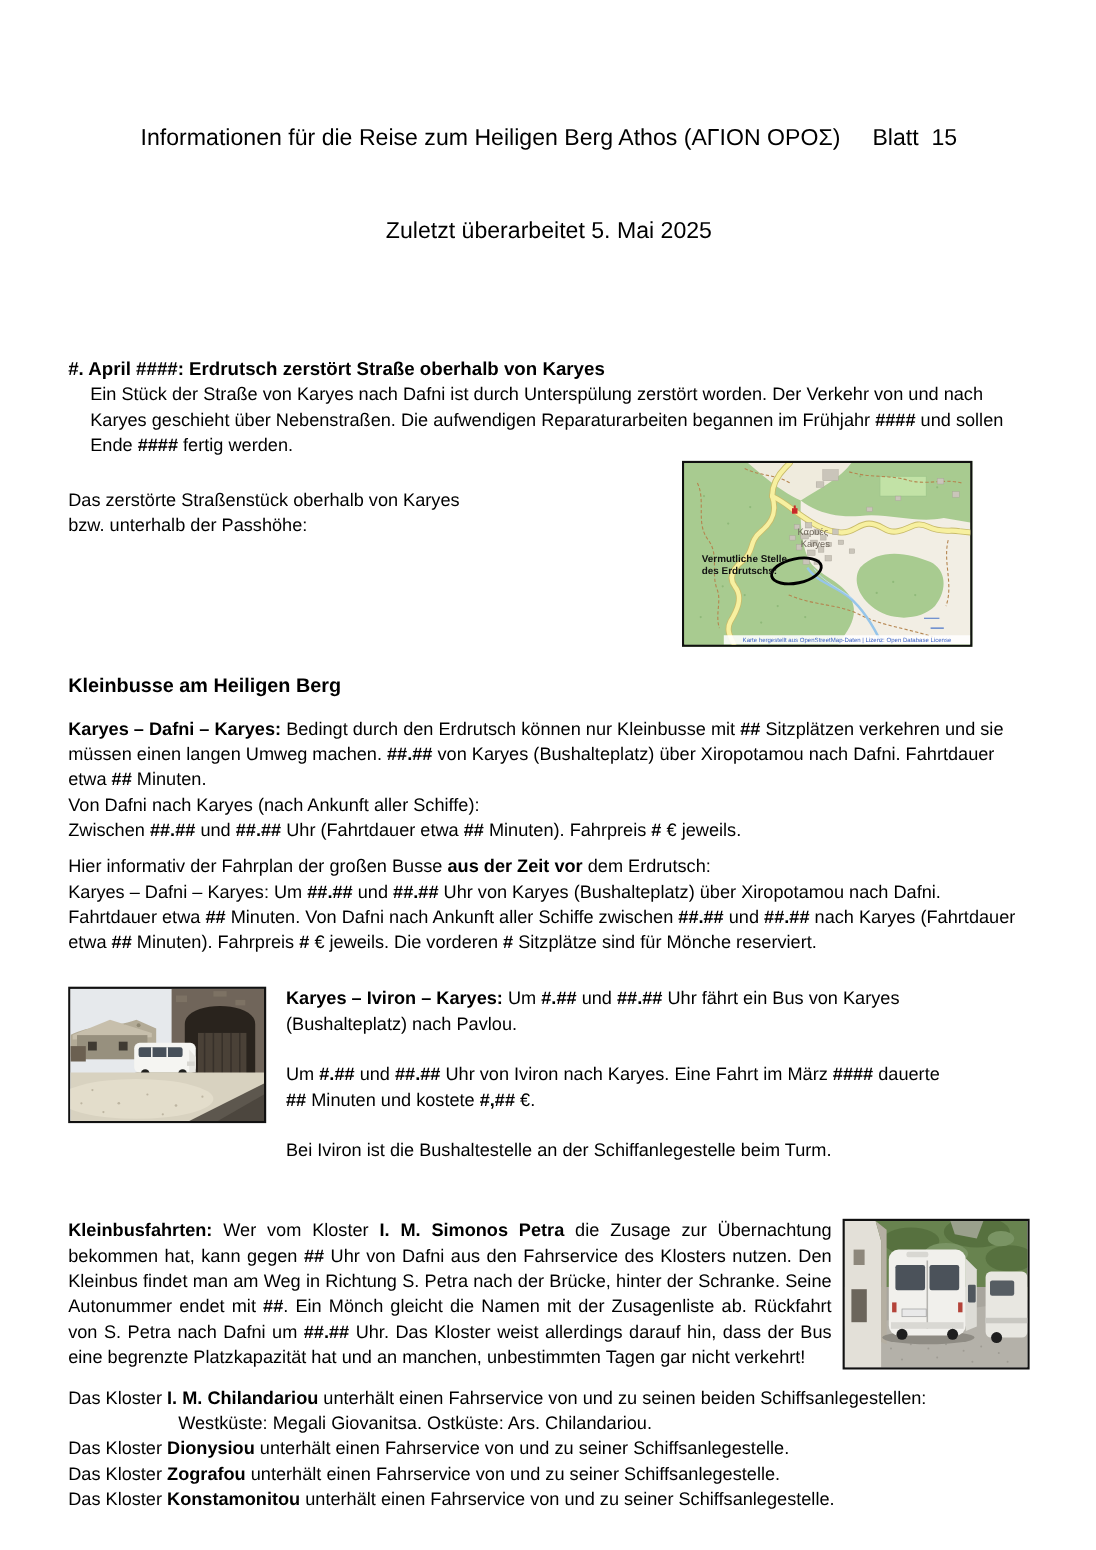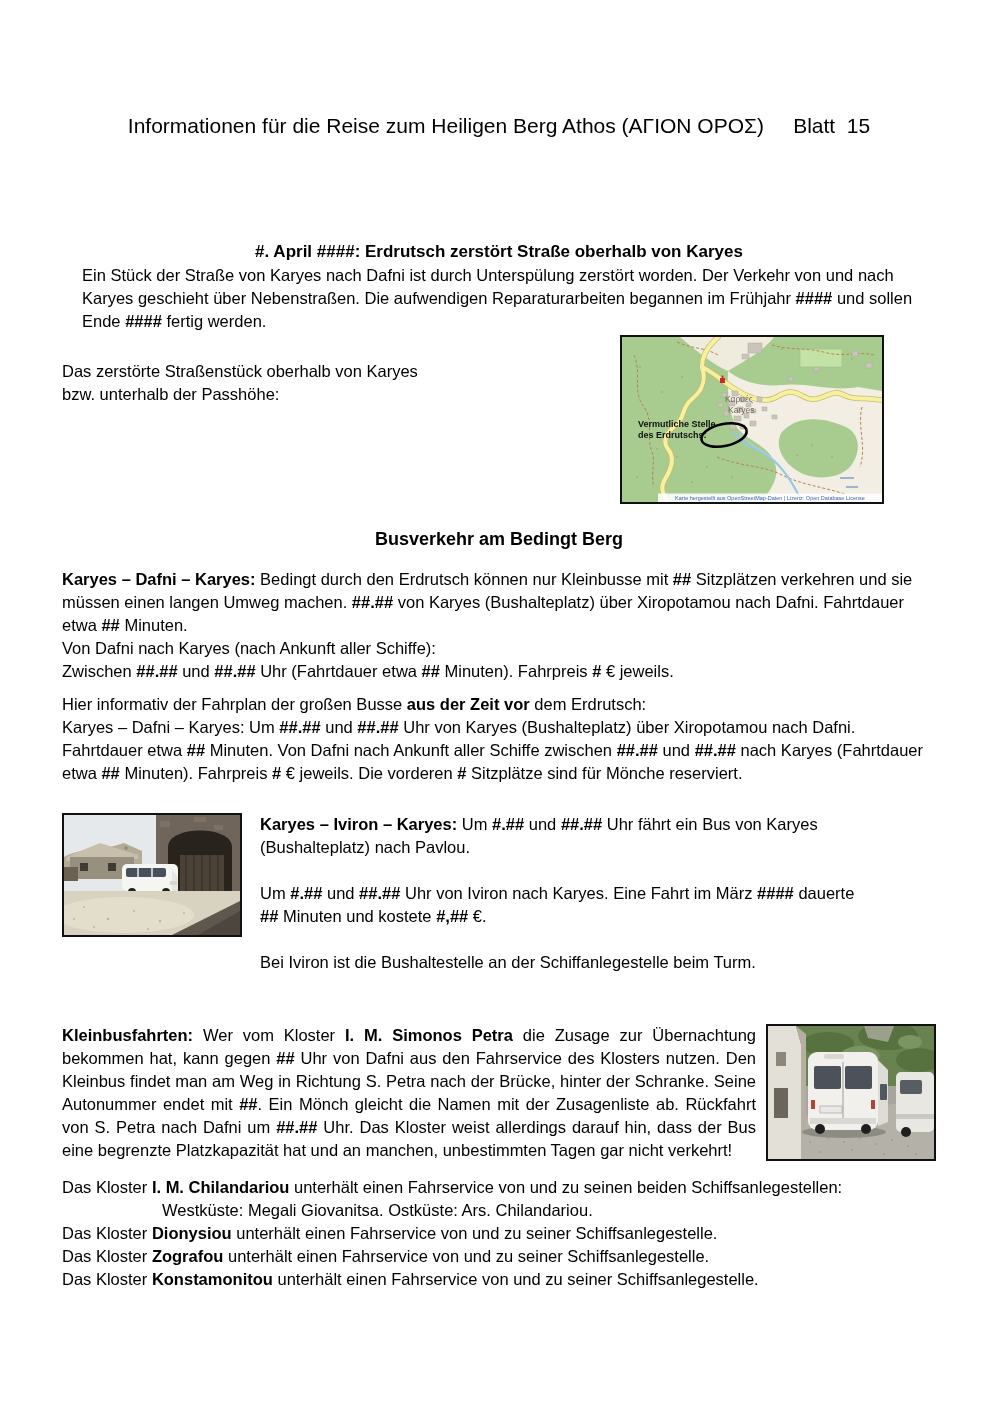--- a/index.html
+++ b/index.html
@@ -2,21 +2,21 @@
 <html lang="de"><head>
 <meta charset="utf-8">
 <style>
   html,body{margin:0;padding:0;background:#ffffff;}
   body{
     width:996px;height:1409px;overflow:hidden;
     font-family:"Liberation Sans", sans-serif;color:#000;
   }
   .page{box-sizing:border-box;width:996px;height:1151px;padding:56px 60px 0 62px;}
   .doc-title{text-align:center;font-size:21px;line-height:28px;white-space:pre-wrap;}
-  .sec-heading{text-align:center;font-weight:bold;font-size:17px;line-height:23px;}
+  .sec-heading{font-weight:bold;font-size:17px;line-height:23px;}
   .heading-april{margin-top:44px;}
   .heading-bus{margin-top:22px;font-size:18px;line-height:25px;}
   .body-text{font-size:16.5px;line-height:23px;}
   .para-erdrutsch{margin-top:1px;margin-left:20px;}
   .map-row{position:relative;height:170px;margin-top:2px;}
   .map-lead{padding-top:25px;width:540px;}
   .map-frame{
     position:absolute;top:0;right:52px;width:260px;height:165px;
     border:2px solid #111;background:#a8cb90;line-height:0;
   }
@@ -35,20 +35,21 @@
   .kloster .indent{padding-left:100px;}
   svg{display:block;}
 </style>
 </head>
 <body>
 
 <div class="page">
 
   <div class="doc-title">
     <div>Informationen für die Reise zum Heiligen Berg Athos (ΑΓΙΟΝ ΟΡΟΣ)     Blatt  15</div>
+    <div>Zuletzt überarbeitet 5. Mai 2025</div>
   </div>
 
   <div class="sec-heading heading-april">#. April ####: Erdrutsch zerstört Straße oberhalb von Karyes</div>
   <div class="body-text para-erdrutsch"><span>Ein Stück der Straße von Karyes nach Dafni ist durch Unterspülung zerstört worden. Der Verkehr von und nach Karyes geschieht über Nebenstraßen. Die aufwendigen Reparaturarbeiten begannen im Frühjahr </span><b>####</b><span> und sollen Ende </span><b>####</b><span> fertig werden.</span></div>
 
   <div class="map-row">
     <div class="body-text map-lead"><span>Das zerstörte Straßenstück oberhalb von Karyes</span><br><span>bzw. unterhalb der Passhöhe:</span></div>
 
     <div class="map-frame">
       <svg viewBox="0 0 260 165" width="260" height="165">
@@ -144,21 +145,21 @@
           <line x1="218" y1="141" x2="232" y2="141"></line>
           <line x1="224" y1="150" x2="236" y2="150"></line>
         </g>
 
         <rect x="36" y="156.5" width="224" height="8.5" fill="#ffffff" opacity="0.88"></rect>
         <text x="148" y="163" font-size="5.5" fill="#3b62c4" text-anchor="middle" font-family="Liberation Sans, sans-serif">Karte hergestellt aus OpenStreetMap-Daten | Lizenz: Open Database License</text>
       </svg>
     </div>
   </div>
 
-  <div class="sec-heading heading-bus">Busverkehr am Bedingt Berg</div>
+  <div class="sec-heading heading-bus">Kleinbusse am Heiligen Berg</div>
 
   <div class="body-text para-kd"><b>Karyes – Dafni – Karyes:</b><span>  Bedingt durch den Erdrutsch können nur Kleinbusse mit </span><b>##</b><span> Sitzplätzen verkehren und sie müssen einen langen Umweg machen. </span><b>##.##</b><span> von Karyes (Bushalteplatz) über Xiropotamou nach Dafni. Fahrtdauer etwa </span><b>##</b><span> Minuten.</span><br><span>Von Dafni nach Karyes (nach Ankunft aller Schiffe):</span><br><span>Zwischen </span><b>##.##</b><span> und </span><b>##.##</b><span> Uhr (Fahrtdauer etwa </span><b>##</b><span> Minuten). Fahrpreis </span><b>#</b><span> € jeweils.</span></div>
 
   <div class="body-text para-fahrplan"><span>Hier informativ der Fahrplan der großen Busse </span><b>aus der Zeit vor</b><span> dem Erdrutsch:</span><br><span>Karyes – Dafni – Karyes: Um </span><b>##.##</b><span> und </span><b>##.##</b><span> Uhr von Karyes (Bushalteplatz) über Xiropotamou nach Dafni. Fahrtdauer etwa </span><b>##</b><span> Minuten. Von Dafni nach Ankunft aller Schiffe zwischen </span><b>##.##</b><span> und </span><b>##.##</b><span> nach Karyes (Fahrtdauer etwa </span><b>##</b><span> Minuten). Fahrpreis </span><b>#</b><span> € jeweils. Die vorderen </span><b>#</b><span> Sitzplätze sind für Mönche reserviert.</span></div>
 
   <div class="iviron-row">
     <div class="photo-frame iviron-photo">
       <svg viewBox="0 0 176 120" width="176" height="120">
         <rect width="176" height="120" fill="#e6e9ec"></rect>
 

